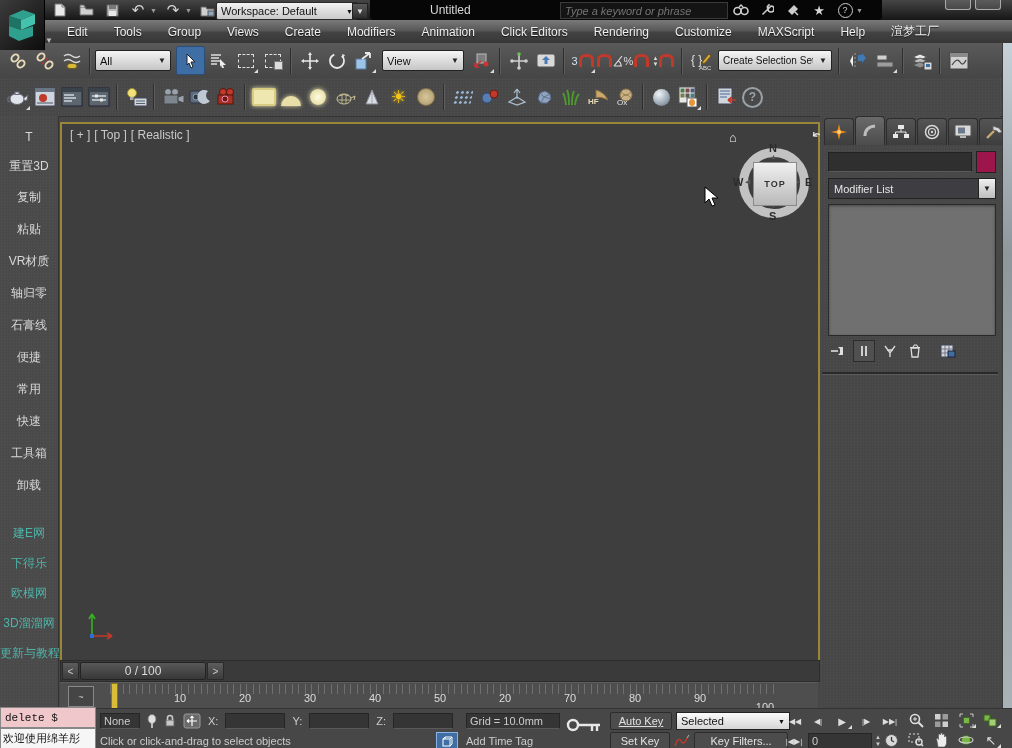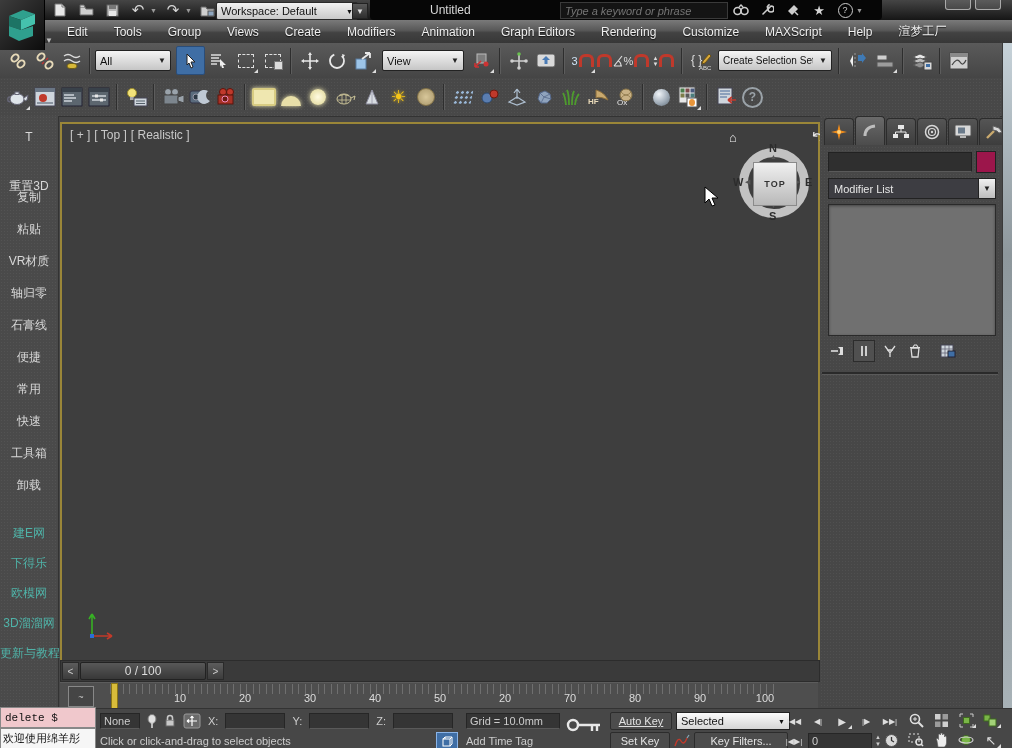--- a/index.html
+++ b/index.html
@@ -191,21 +191,21 @@
 </div>
 
 <div class="abs menubar">
   <span>Edit</span>
   <span>Tools</span>
   <span>Group</span>
   <span>Views</span>
   <span>Create</span>
   <span>Modifiers</span>
   <span>Animation</span>
-  <span>Graph Editors</span>
+  <span>Click Editors</span>
   <span>Rendering</span>
   <span>Customize</span>
   <span>MAXScript</span>
   <span>Help</span>
   <span>渲梦工厂</span>
 </div>
 
 <div class="abs toolbar1">
   <span class="tbtn">
       <svg width="18" height="18" viewBox="0 0 18 18">
@@ -531,21 +531,21 @@
         <path d="M21 13 h-8 M13 13 l4 -3 M13 13 l4 3" stroke="#c0392b" stroke-width="1.6" fill="none"></path>
       </svg>
     </span>
   <span class="tbtn">
       <span style="width:17px;height:17px;border:2px solid #9aa2a8;border-radius:50%;display:flex;align-items:center;justify-content:center;color:#9aa2a8;font-size:12px;font-weight:bold;">?</span>
     </span>
 </div>
 
 <div class="abs sidebar">
   <div class="sbtn" style="top:14px;">T</div>
-  <div class="sbtn" style="top:42px;margin-top:20px;">重置3D</div>
+  <div class="sbtn" style="top:42px;">重置3D</div>
   <div class="sbtn" style="top:73px;">复制</div>
   <div class="sbtn" style="top:105px;">粘贴</div>
   <div class="sbtn" style="top:137px;">VR材质</div>
   <div class="sbtn" style="top:169px;">轴归零</div>
   <div class="sbtn" style="top:201px;">石膏线</div>
   <div class="sbtn" style="top:233px;">便捷</div>
   <div class="sbtn" style="top:265px;">常用</div>
   <div class="sbtn" style="top:297px;">快速</div>
   <div class="sbtn" style="top:329px;">工具箱</div>
   <div class="sbtn" style="top:361px;">卸载</div>
@@ -692,21 +692,21 @@
   <span class="num" style="left:55px;">0</span>
   <span class="num" style="left:120px;">10</span>
   <span class="num" style="left:185px;">20</span>
   <span class="num" style="left:250px;">30</span>
   <span class="num" style="left:315px;">40</span>
   <span class="num" style="left:380px;">50</span>
   <span class="num" style="left:445px;">20</span>
   <span class="num" style="left:510px;">70</span>
   <span class="num" style="left:575px;">80</span>
   <span class="num" style="left:640px;">90</span>
-  <span class="num" style="left:705px;">100</span>
+  <span class="num" style="left:705px;margin-top:9px;">100</span>
   <div class="tmarker"></div>
 </div>
 
 <div class="abs statusbar">
 
   <div class="listener1">
     <span>delete $</span>
   </div>
   <div class="listener2">
     <span>欢迎使用绵羊彤</span>

